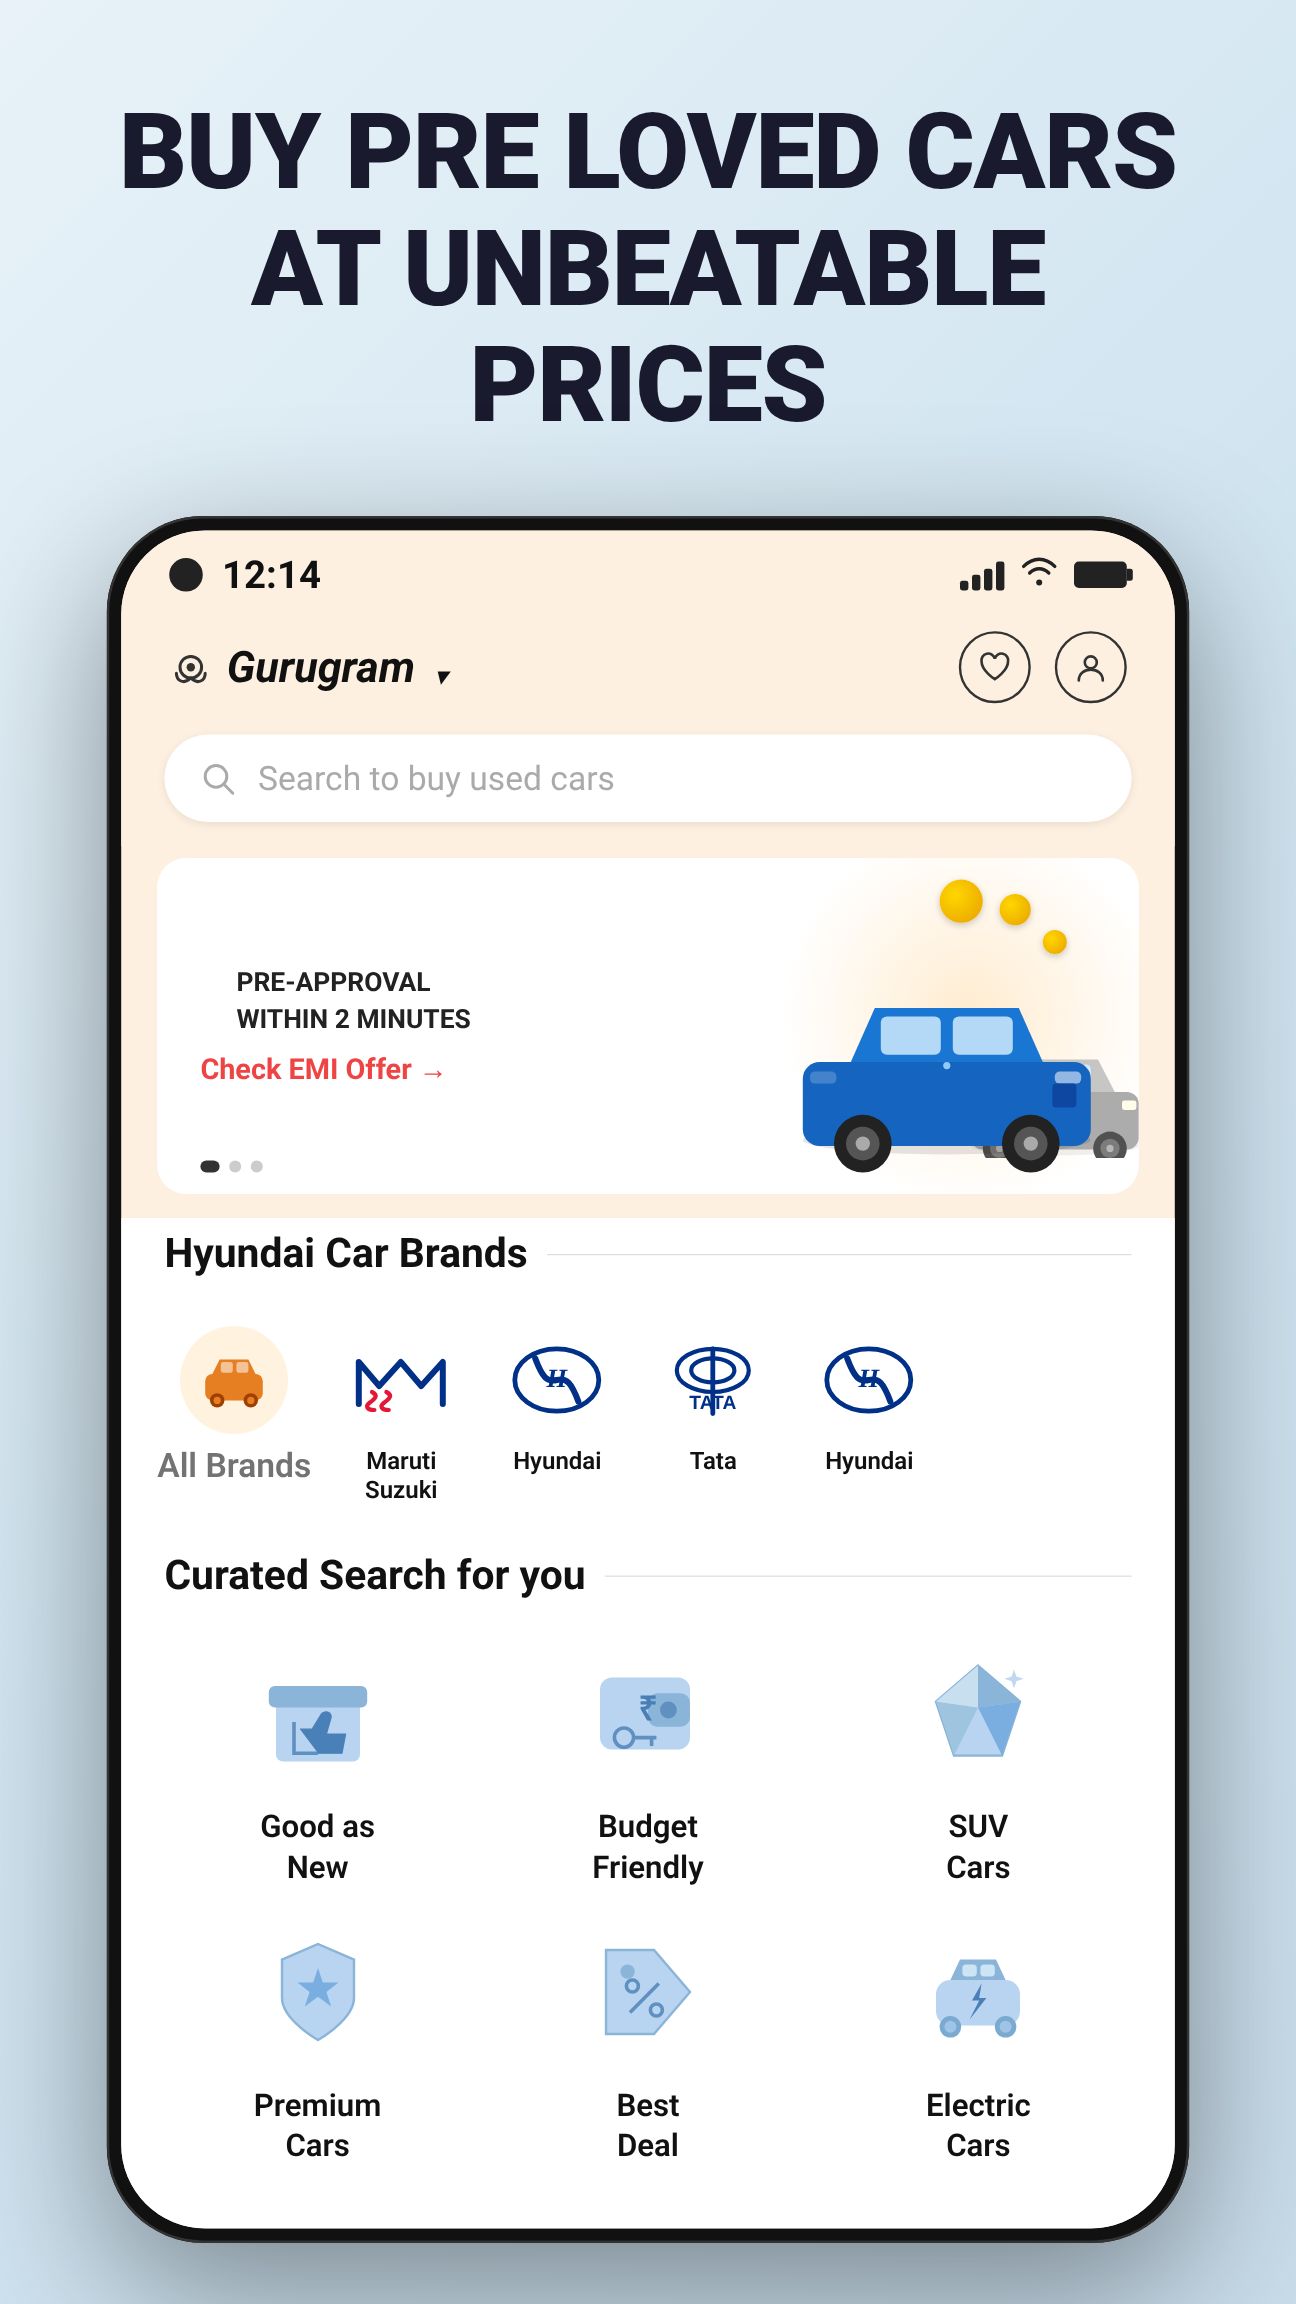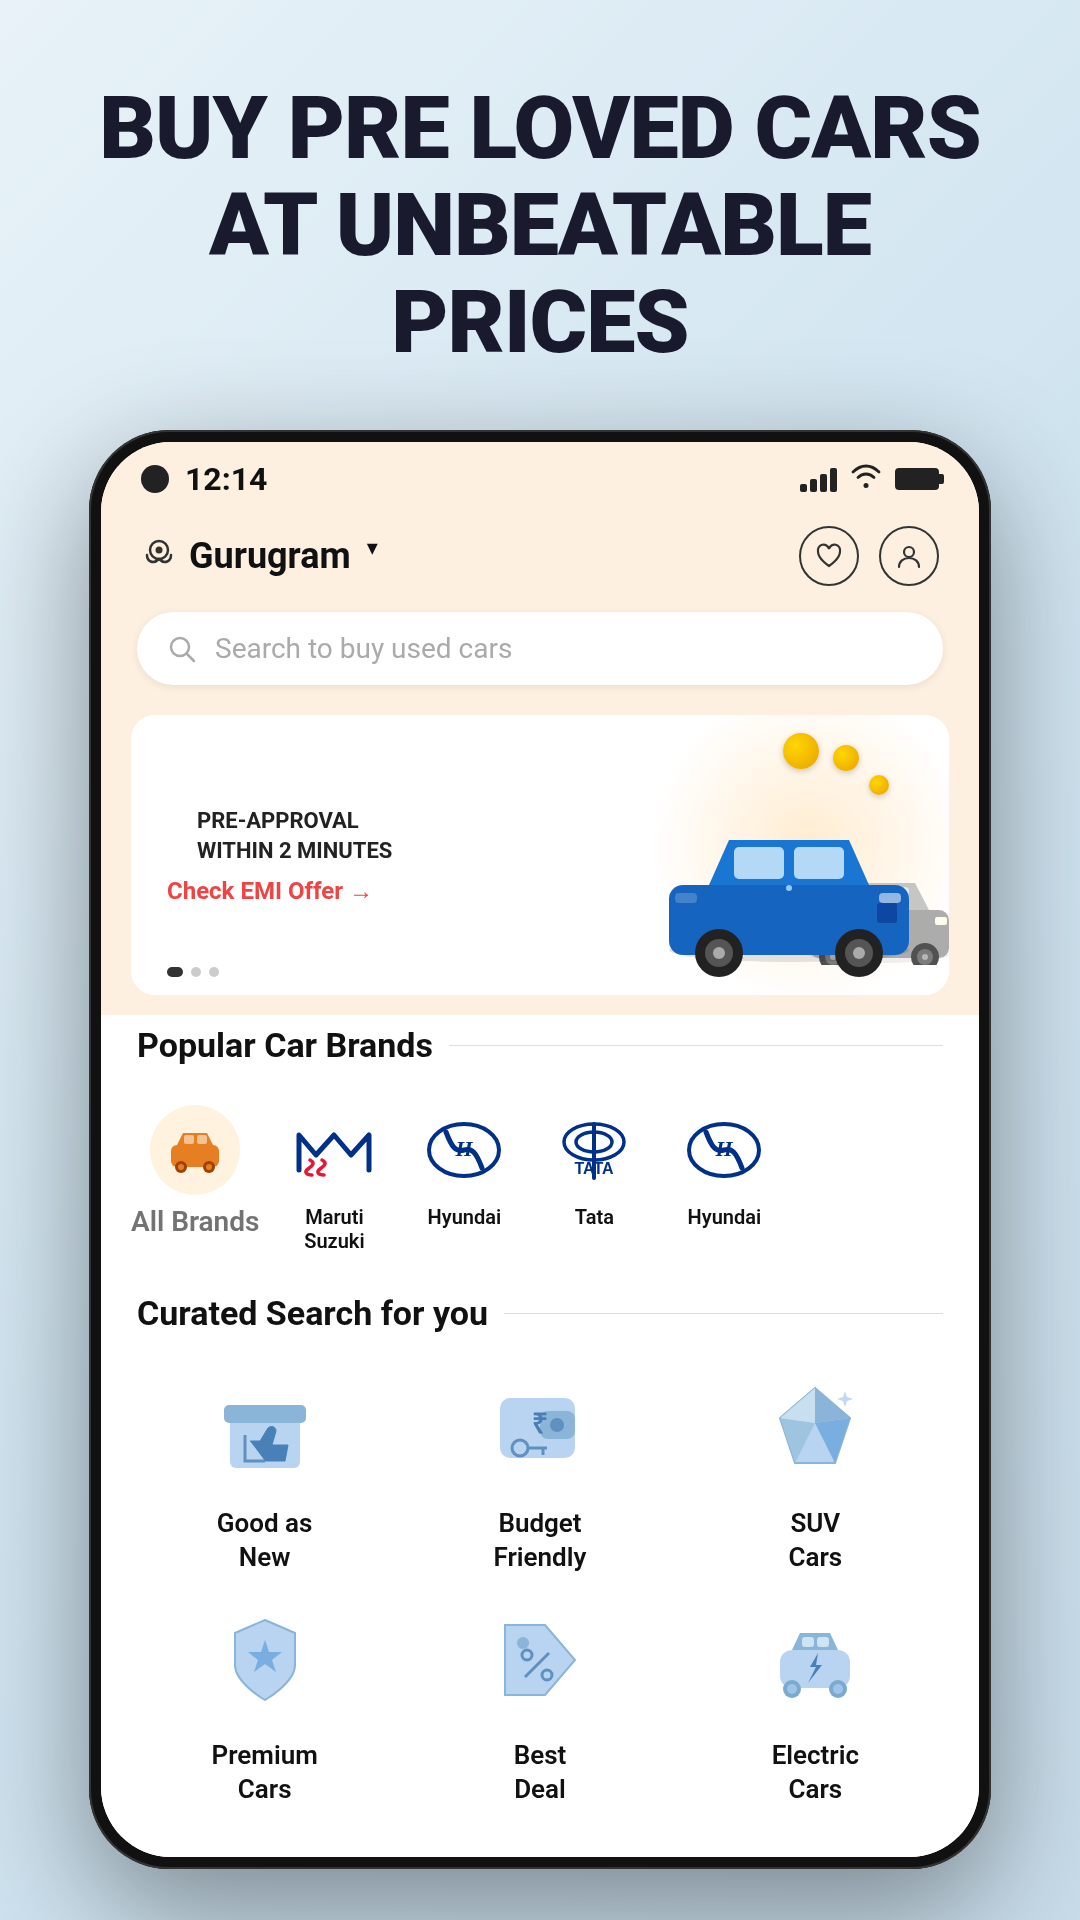--- a/index.html
+++ b/index.html
@@ -123,22 +123,23 @@
     .app-header {
       display: flex;
       justify-content: space-between;
       align-items: center;
       padding: 20px 40px 16px;
       background: #fdf0e0;
     }
 
     .location-selector {
       display: flex;
-      align-items: flex-start;
+      align-items: flex-end;
       gap: 12px;
+      font-style: italic;
     }
 
     .location-text {
       font-size: 36px;
       font-weight: 700;
       color: #111;
     }
 
     .chevron-down {
       font-size: 22px;
@@ -497,21 +498,21 @@
         <div class="banner-dots">
           <div class="banner-dot"></div>
           <div class="banner-dot inactive"></div>
           <div class="banner-dot inactive"></div>
         </div>
       </div>
 
       <div class="white-content">
 
         <div class="section-title">
-          <span>Popular Car Brands</span>
+          <span>Hyundai Car Brands</span>
           <div class="section-line"></div>
         </div>
 
         <div class="brands-row">
 
           <div class="brand-item">
             <div class="brand-icon-circle" style="background:#fff3e0;">
               <svg width="56" height="50" viewBox="0 0 56 50" fill="none">
                 <rect x="4" y="20" width="48" height="22" rx="6" fill="#e67e22"></rect>
                 <path d="M10 20 L16 8 L40 8 L46 20 Z" fill="#e67e22"></path>

